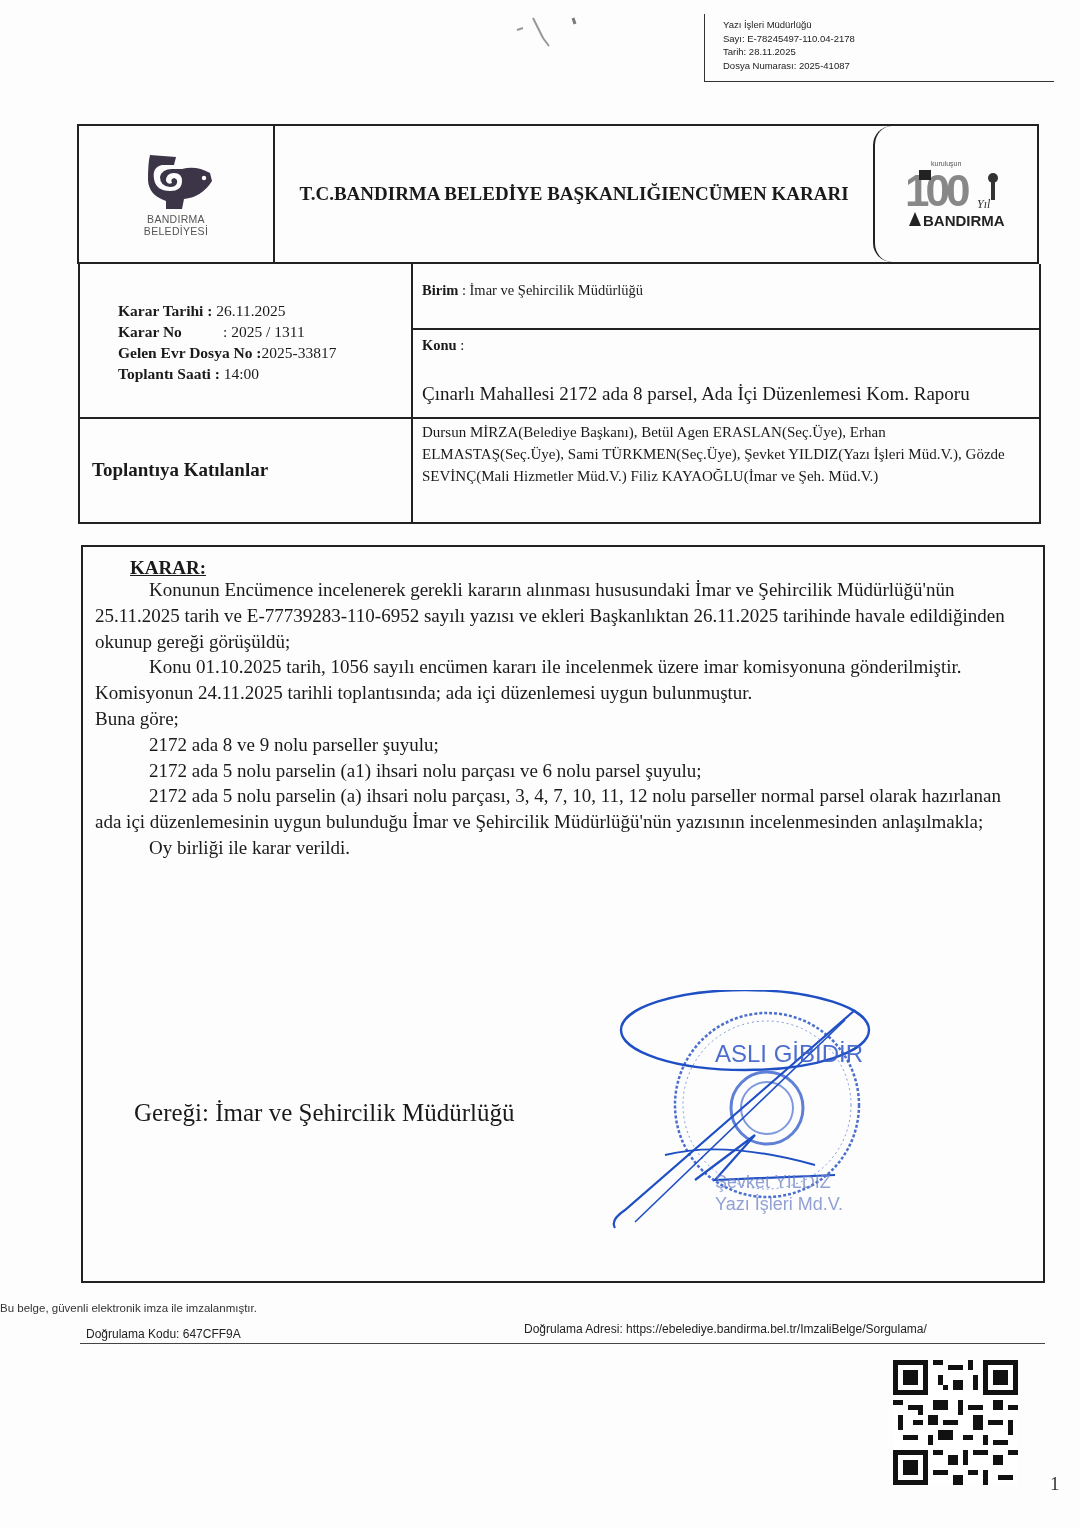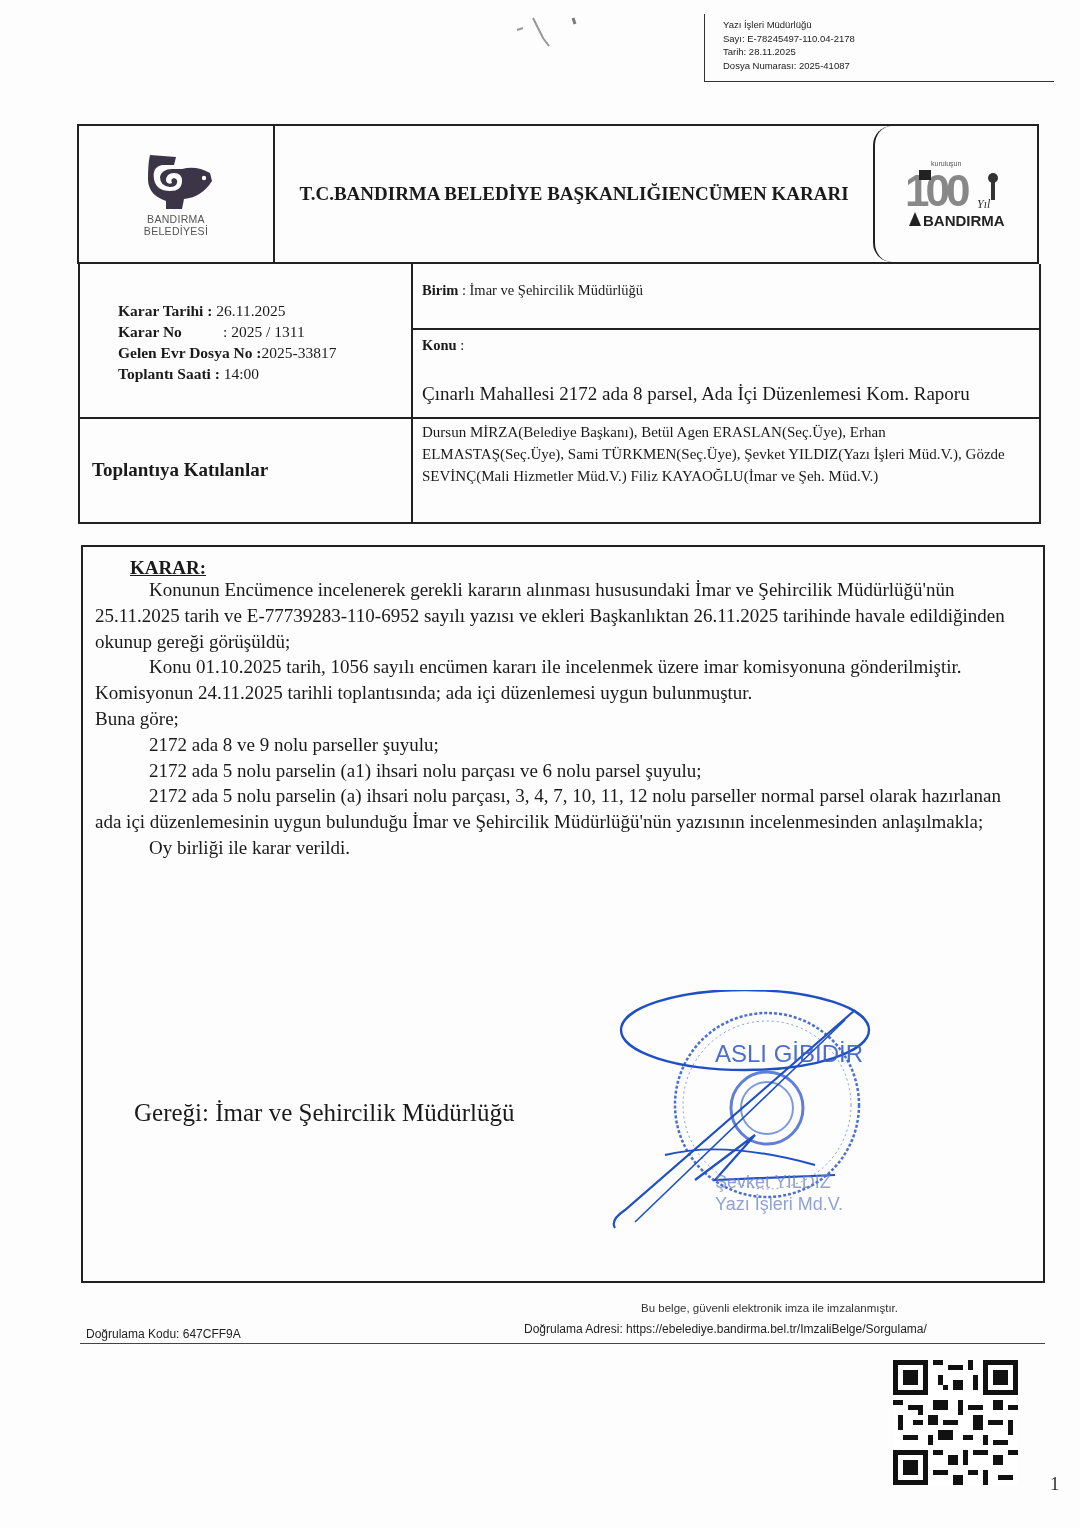--- a/index.html
+++ b/index.html
@@ -54,21 +54,21 @@
     }
     .karar-title { position:absolute; left: 47px; top: 10px; font-size: 19px; font-weight:bold; text-decoration: underline; }
     .karar-body { position:absolute; left: 12px; top: 30px; width: 930px; font-size: 19px; line-height: 25.8px; }
     .karar-body p { margin: 0; text-indent: 54px; }
     .karar-body p.noindent { text-indent: 0; }
     .geregi { position:absolute; left: 51px; top: 552px; font-size: 25px; text-align: center; }
 
     .seal { left: 605px; top: 990px; width: 300px; height: 250px; }
 
     
-    .foot-signed { left: 0; width: 898px; top: 1302px; text-align:right; font-family: "Liberation Sans", sans-serif; font-size: 11.5px; color:#333; padding-left: 15px; box-sizing: border-box; }
+    .foot-signed { left: 0; width: 898px; top: 1302px; text-align:left; font-family: "Liberation Sans", sans-serif; font-size: 11.5px; color:#333; box-sizing: border-box; }
     .foot-code { left: 86px; top: 1327px; font-family: "Liberation Sans", sans-serif; font-size: 12px; color:#222; }
     .foot-addr { left: 524px; top: 1322px; font-family: "Liberation Sans", sans-serif; font-size: 12px; color:#222; }
     .foot-rule { left: 80px; top: 1343px; width: 965px; height: 0; border-top: 1.5px solid #444; }
     .qr { left: 893px; top: 1360px; width: 125px; height: 125px; }
     .page-no { left: 1050px; top: 1473px; font-size: 19px; color:#333; }
   </style>
 </head>
 <body>
 
 <svg class="abs scan-mark" viewBox="0 0 70 40">

